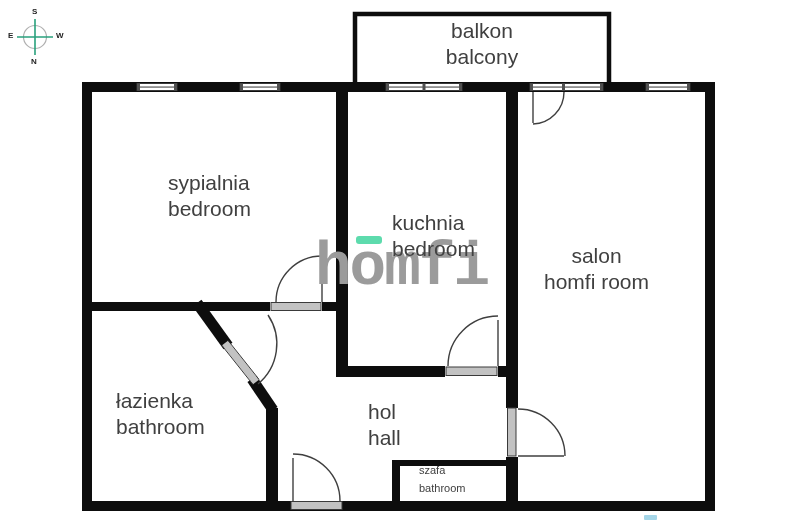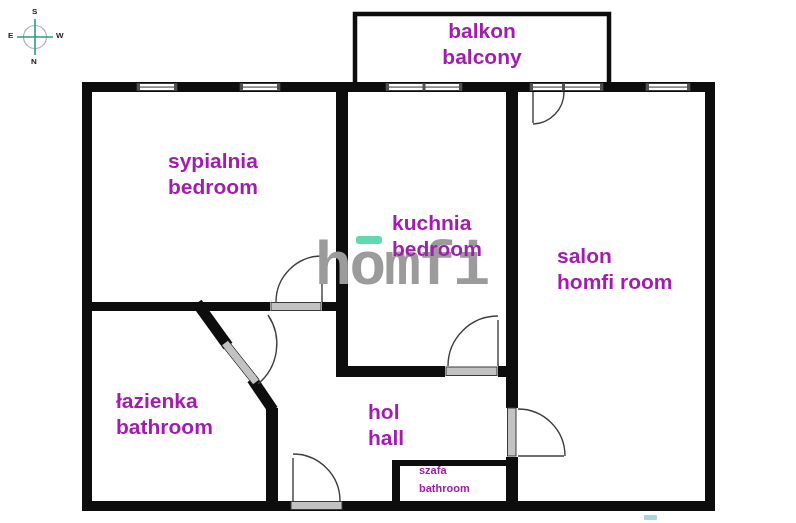--- a/index.html
+++ b/index.html
@@ -3,22 +3,21 @@
 <meta charset="utf-8">
 <style>
   html,body{margin:0;padding:0;background:#ffffff;}
   .canvas{
     position:relative;width:796px;height:523px;background:#ffffff;overflow:hidden;
     font-family:"Liberation Sans",sans-serif;color:#1b1b1b;
   }
   .plan-svg{position:absolute;left:0;top:0;}
   .room-label{
     position:absolute;font-size:21px;line-height:26px;white-space:nowrap;
-    color:#a21caf;
-    font-weight:bold;
+    color:#404040;
   }
   .room-label.centered{text-align:center;}
   .room-label.small{font-size:11px;line-height:18px;}
   .watermark{
     position:absolute;left:315px;top:237px;
     font-size:61px;font-weight:700;letter-spacing:-2px;color:#9b9b9b;
     line-height:61px;user-select:none;font-family:Liberation Mono, monospace;
   }
   .watermark-dash{
     position:absolute;left:356px;top:236px;width:26px;height:8px;
@@ -160,31 +159,31 @@
   <span class="compass-letter" style="left:8px;top:32px;">E</span>
 
   <div class="watermark">homfi</div>
   <div class="watermark-dash"></div>
 
   <div class="room-label centered" style="left:355px;top:18px;width:254px;">
     <div>balkon</div>
     <div>balcony</div>
   </div>
 
-  <div class="room-label" style="left:168px;top:148px;">
+  <div class="room-label" style="left:168px;top:170px;">
     <div>sypialnia</div>
     <div>bedroom</div>
   </div>
 
   <div class="room-label" style="left:392px;top:210px;">
     <div>kuchnia</div>
     <div>bedroom</div>
   </div>
 
-  <div class="room-label" style="left:557px;top:243px;">
+  <div class="room-label" style="left:544px;top:243px;text-align:center;">
     <div>salon</div>
     <div>homfi room</div>
   </div>
 
   <div class="room-label" style="left:116px;top:388px;">
     <div>łazienka</div>
     <div>bathroom</div>
   </div>
 
   <div class="room-label" style="left:343px;top:399px;margin-left:25px;">

